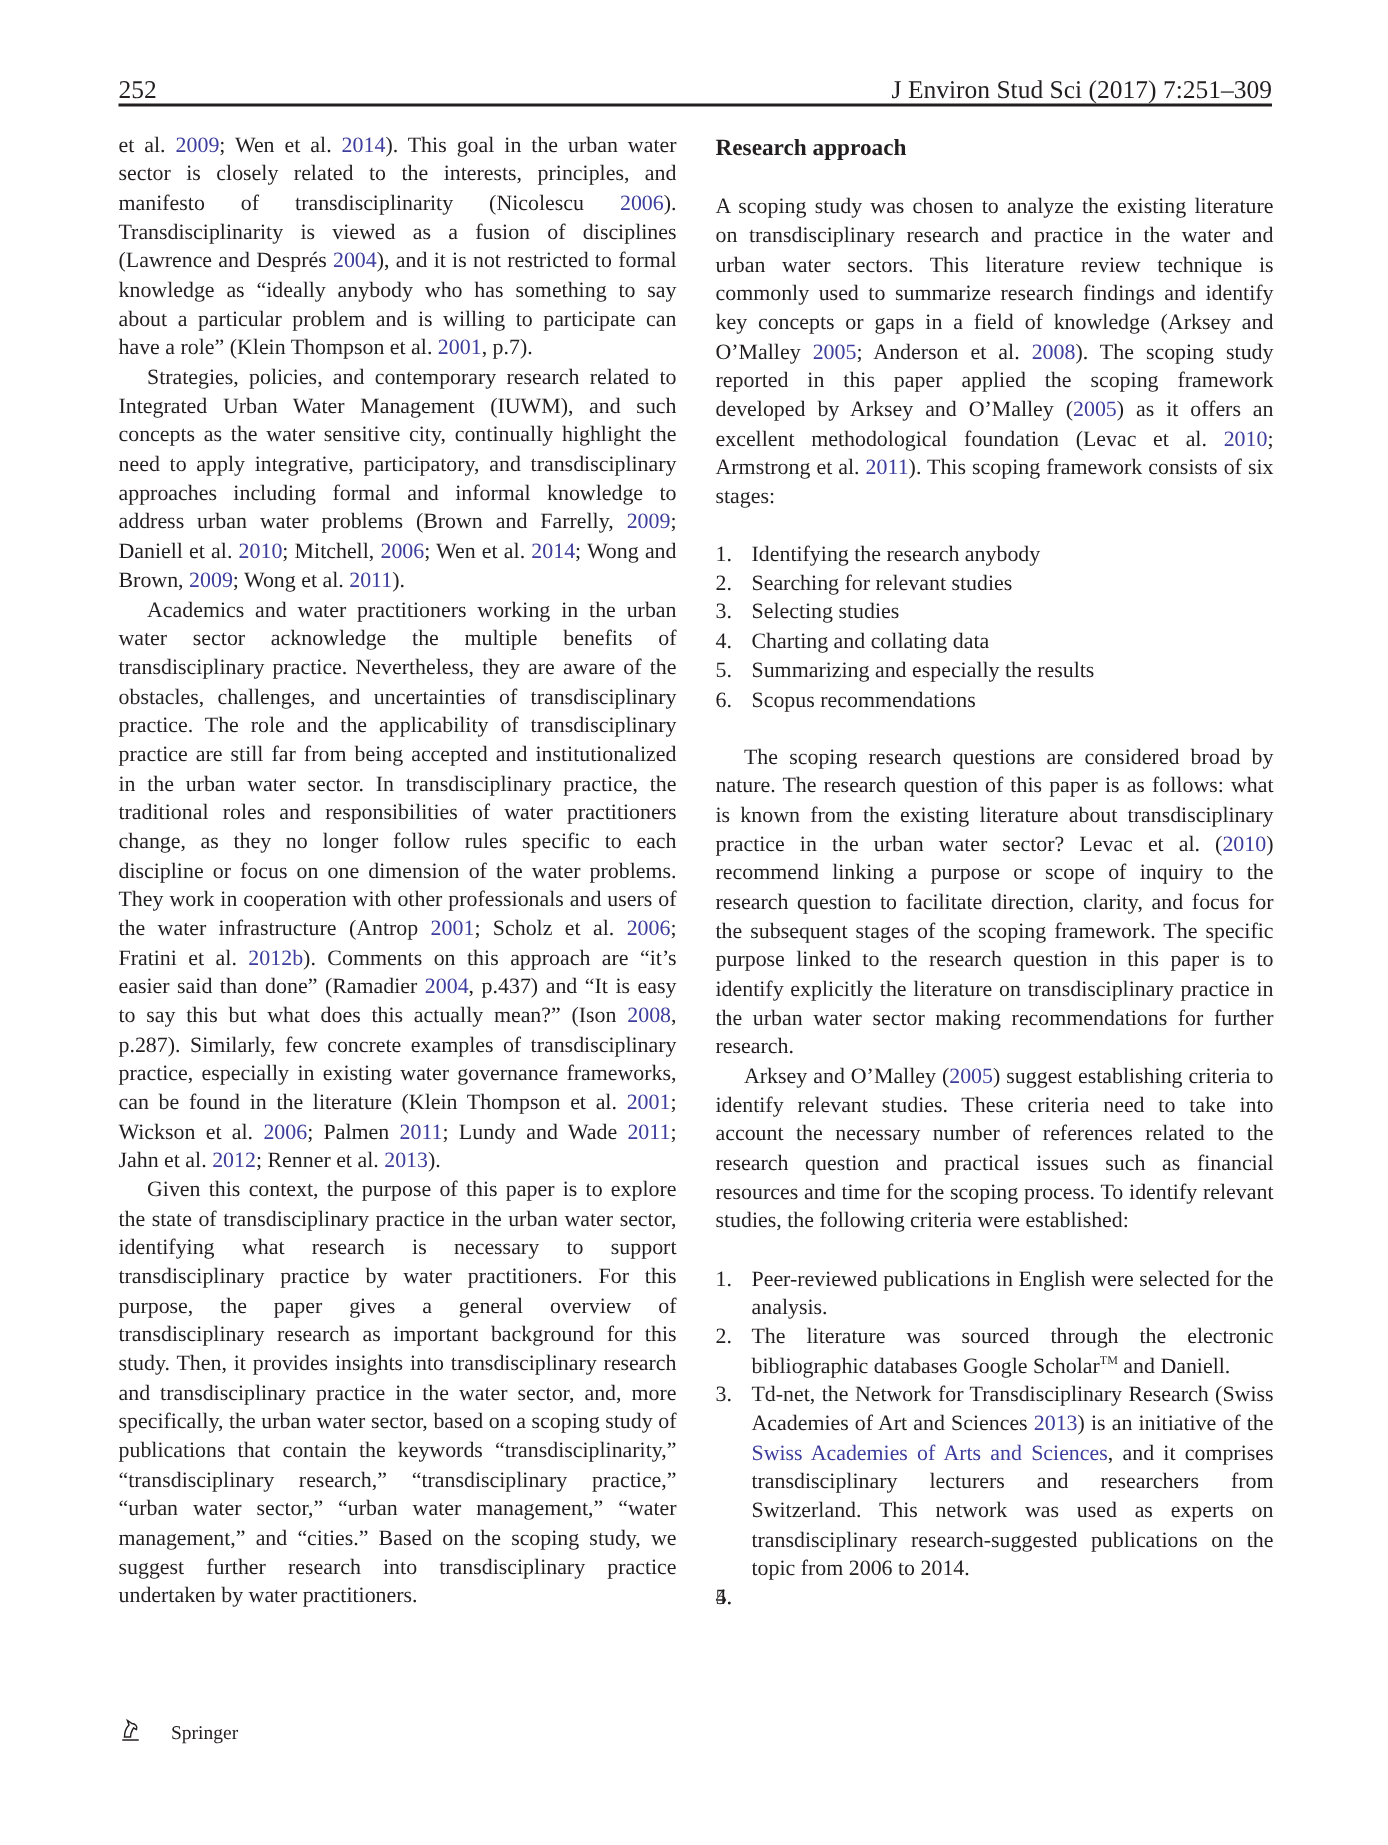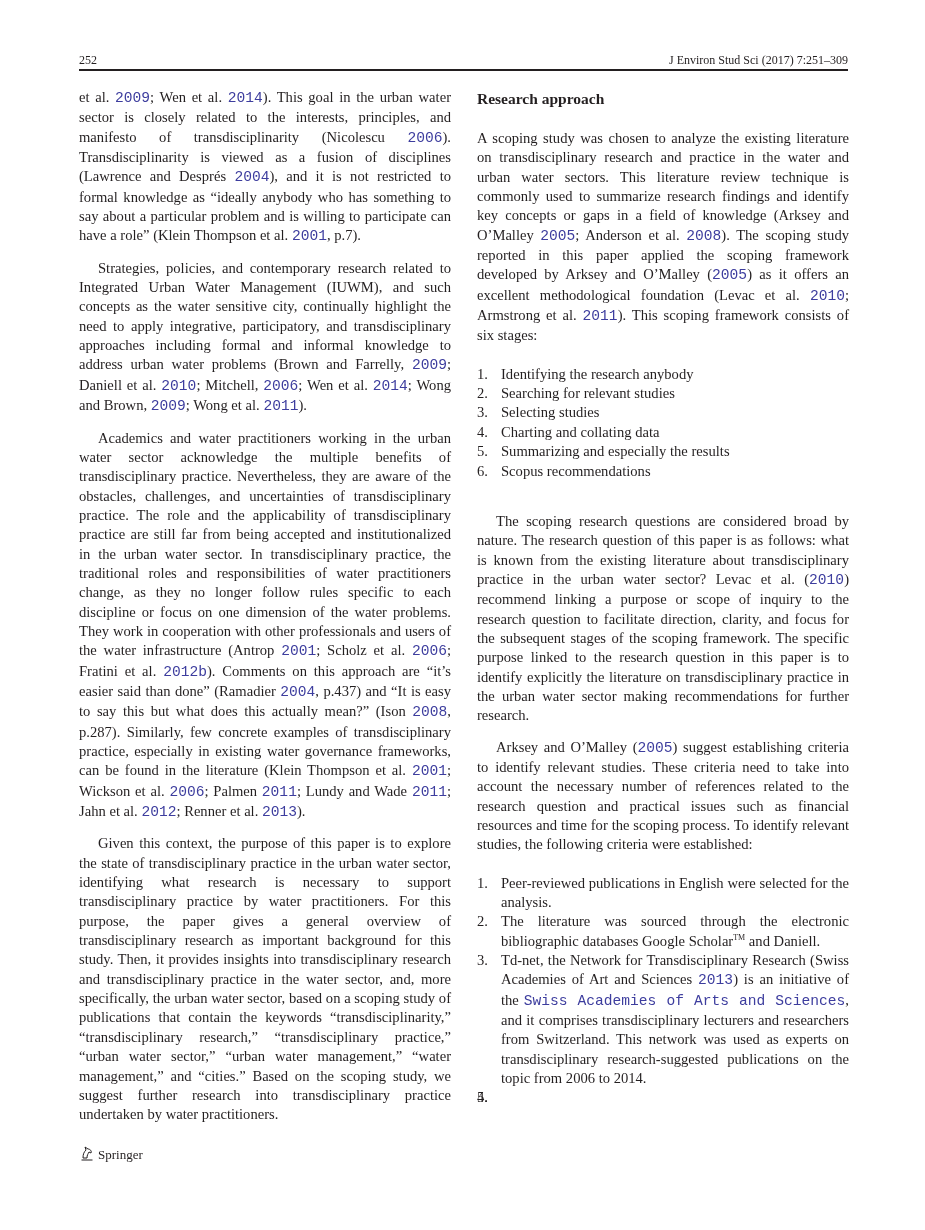--- a/index.html
+++ b/index.html
@@ -1,33 +1,33 @@
 <!DOCTYPE html>
 <html><head>
 <meta charset="utf-8">
 <style>
   html, body { margin: 0; padding: 0; background: #ffffff; }
   body { width: 925px; height: 1230px; position: relative; overflow: hidden;
          font-family: "Liberation Serif", serif; color: #231f20; }
   .running-head { position: absolute; left: 79px; right: 77px; top: 50px; height: 18px;
-                  font-size: 12px; display: flex; justify-content: space-between; align-items: flex-end; }
+                  font-size: 17px; display: flex; justify-content: space-between; }
   .head-rule { position: absolute; left: 79px; right: 77px; top: 69px; height: 0; border-top: 2px solid #231f20; }
   .col { position: absolute; top: 88px; width: 372px; font-size: 14.6px; line-height: 19.35px; }
   .col-left { left: 79px; }
   .col-right { left: 477px; }
   p { margin: 0; text-align: justify; hyphens: manual; }
-  p.indent { text-indent: 19px; margin-top: 12px; }
-  .cite { color: #3d3d9e; font-family: Liberation Mono, monospace; }
+  p.indent { text-indent: 19px; }
+  .cite { color: #3d3d9e; }
   .section-title { font-weight: bold; font-size: 15.5px; margin: 1px 0 20px 0; line-height: 20px; }
   .gap { height: 19px; }
   ol.stages, ol.criteria { list-style: none; margin: 0; padding: 0; }
   ol li { position: relative; padding-left: 24px; text-align: justify; }
   ol li .num { position: absolute; left: 0; top: 0; }
   .tm { font-size: 8px; vertical-align: super; line-height: 0; }
-  .footer-logo { position: absolute; left: 80px; top: 1145px; display: flex; align-items: center; gap: 4px;
+  .footer-logo { position: absolute; left: 80px; top: 1145px; display: flex; align-items: center; gap: 20px;
                  font-size: 13px; }
   .footer-logo svg { width: 14px; height: 16px; }
 </style>
 </head>
 <body>
 
 <div class="running-head">
   <span>252</span>
   <span>J Environ Stud Sci (2017) 7:251–309</span>
 </div>

